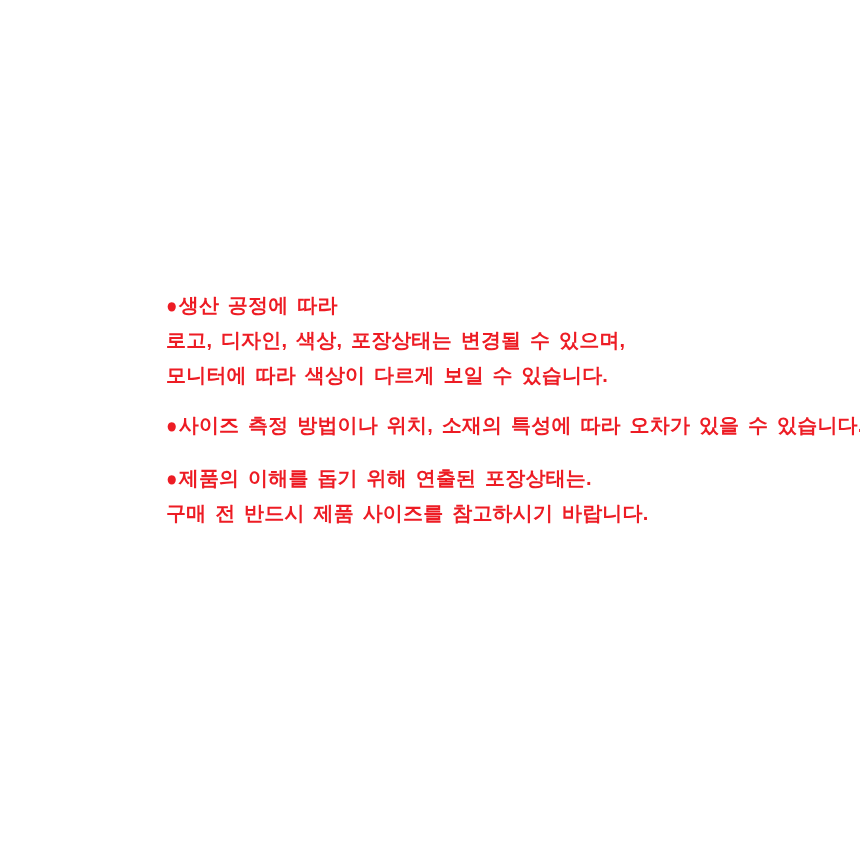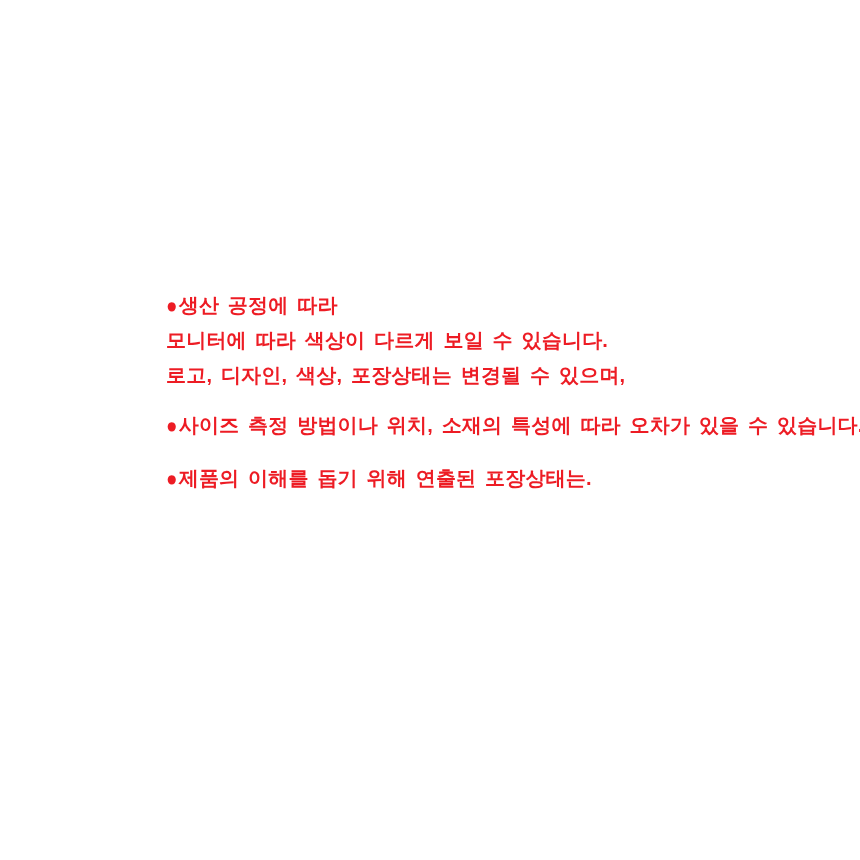--- a/index.html
+++ b/index.html
@@ -42,26 +42,27 @@
   }
 </style>
 </head>
 <body>
 
 <div class="canvas">
   <div class="notice-block">
 
     <p class="para para-1">
       <span class="line"><span class="bullet">●</span><span>생산 공정에 따라</span></span>
+      <span class="line">로고, 디자인, 색상, 포장상태는 변경될 수 있으며,</span>
       <span class="line">모니터에 따라 색상이 다르게 보일 수 있습니다.</span>
-      <span class="line">로고, 디자인, 색상, 포장상태는 변경될 수 있으며,</span>
     </p>
 
     <p class="para para-2">
       <span class="line"><span class="bullet">●</span><span>사이즈 측정 방법이나 위치, 소재의 특성에 따라 오차가 있을 수 있습니다.</span></span>
     </p>
 
     <p class="para para-3">
       <span class="line"><span class="bullet">●</span><span>제품의 이해를 돕기 위해 연출된 포장상태는.</span></span>
+      <span class="line">구매 전 반드시 제품 사이즈를 참고하시기 바랍니다.</span>
     </p>
 
   </div>
 </div>
 
 </body></html>

